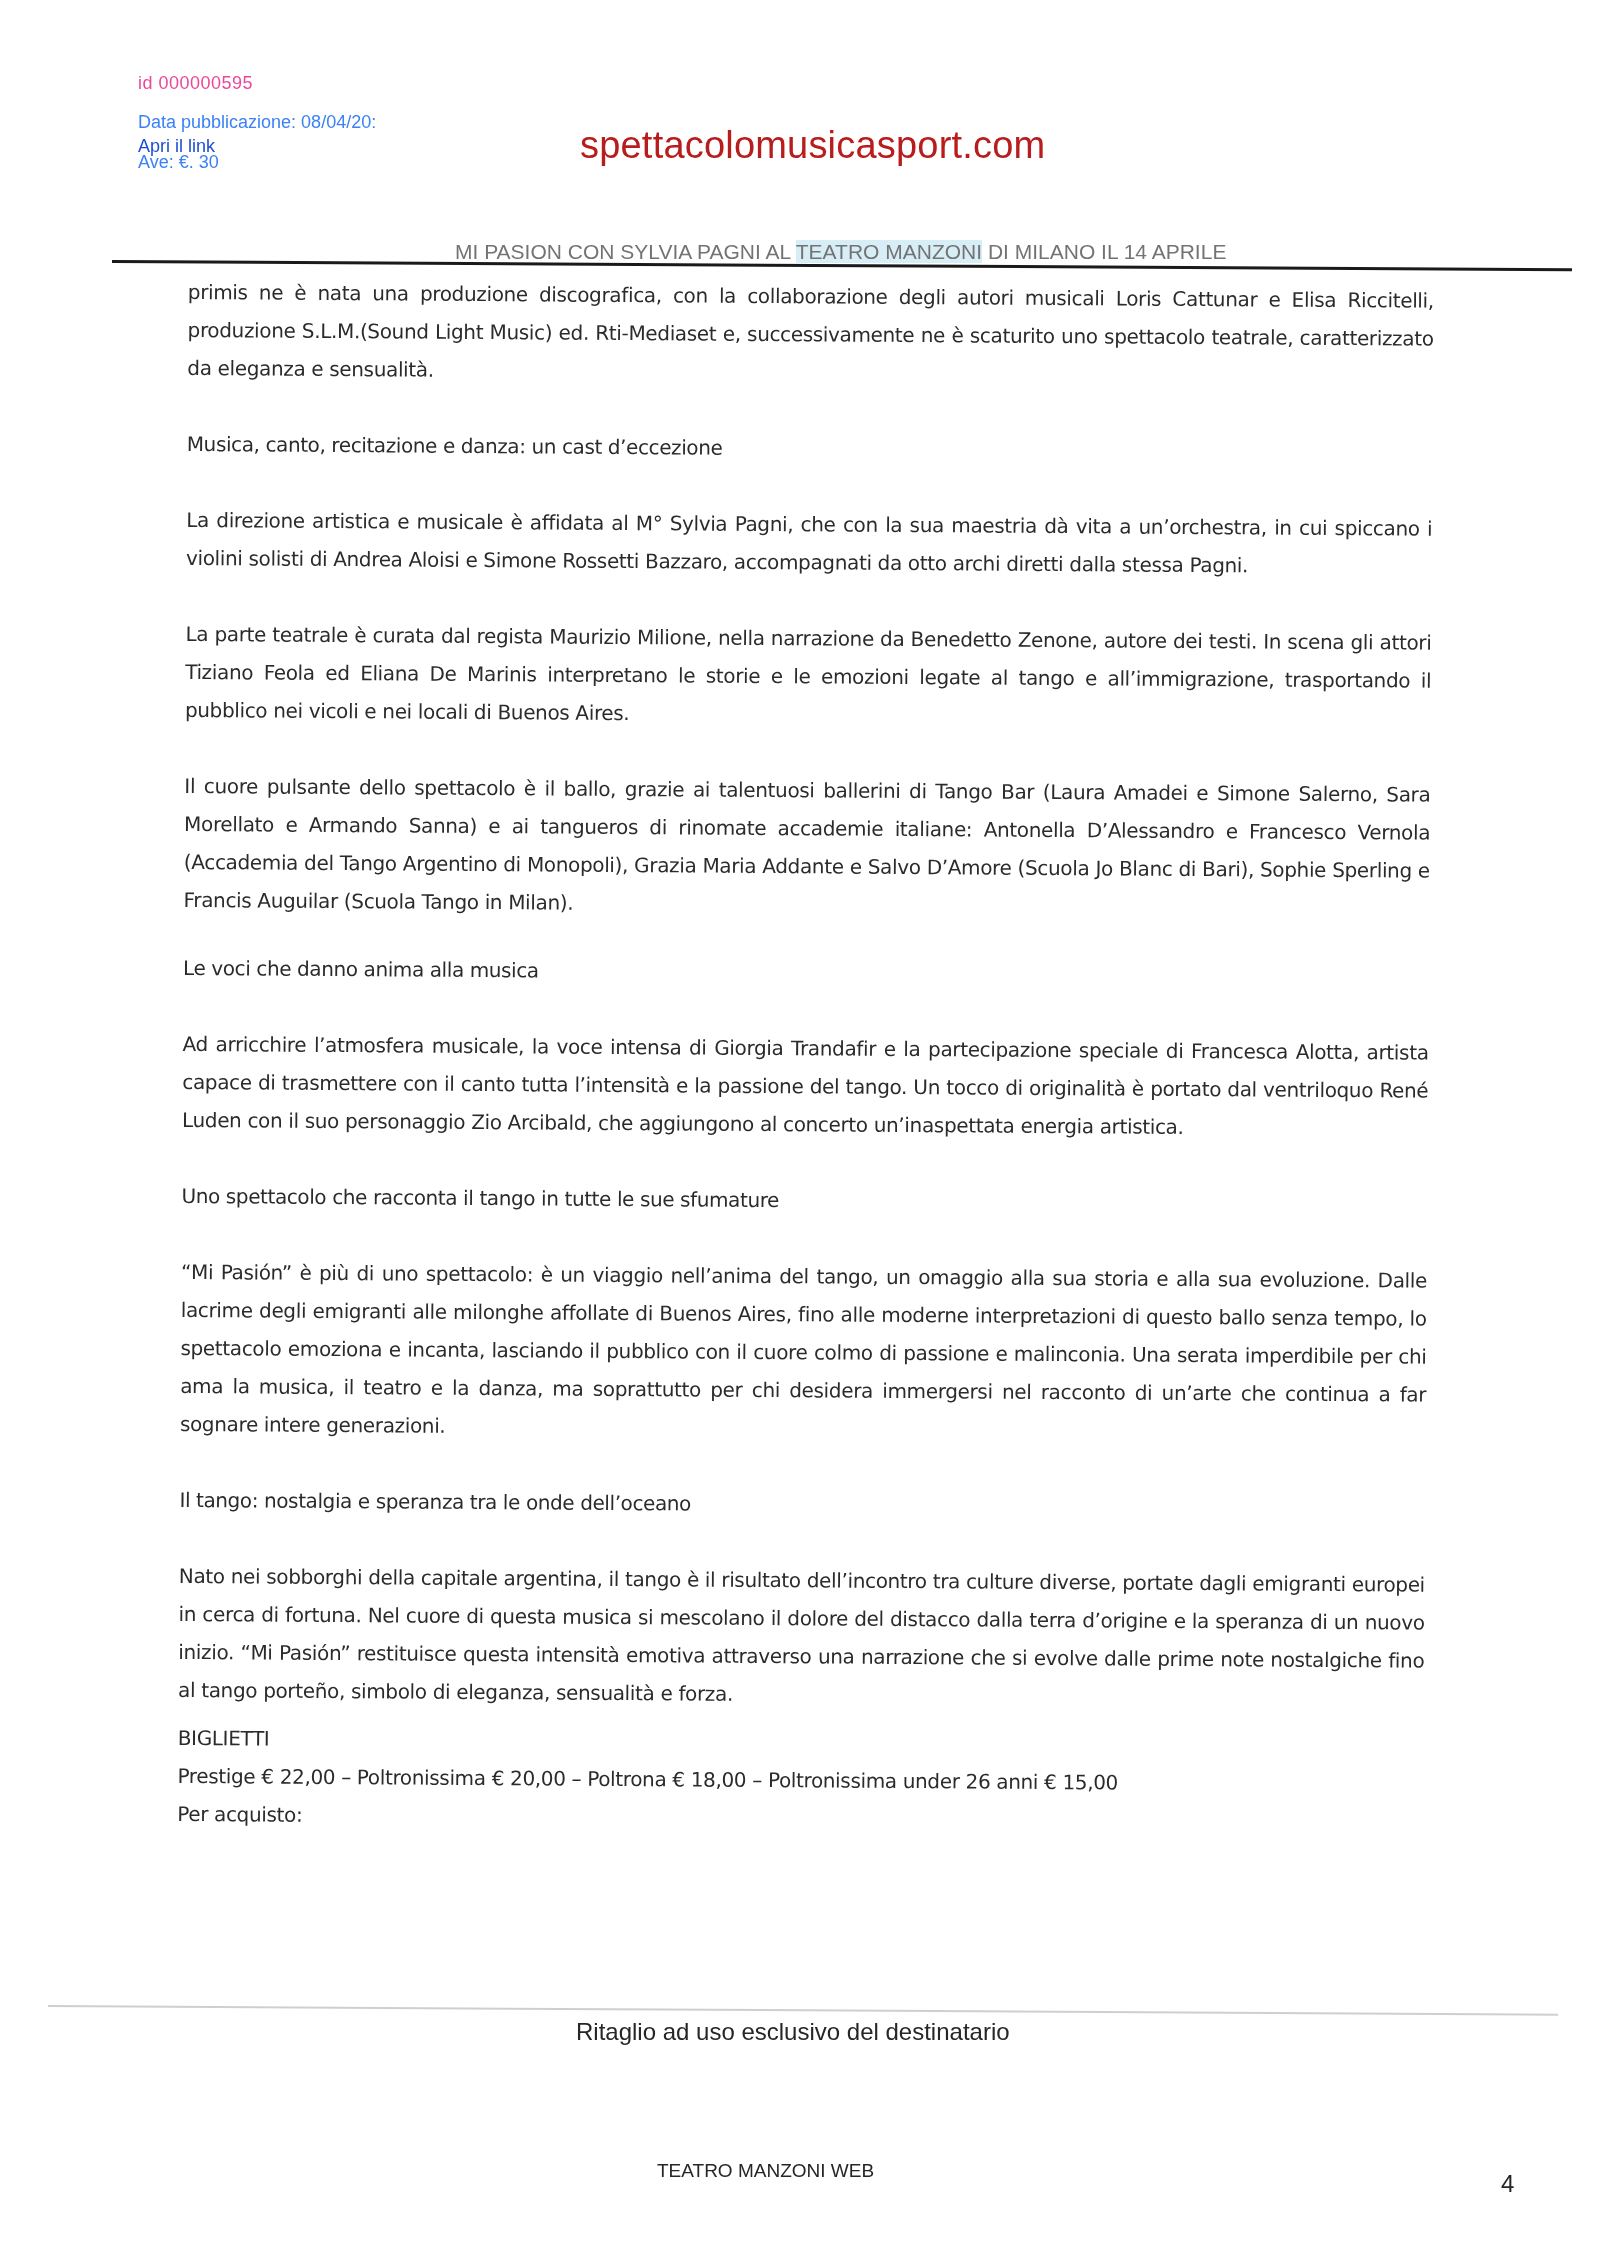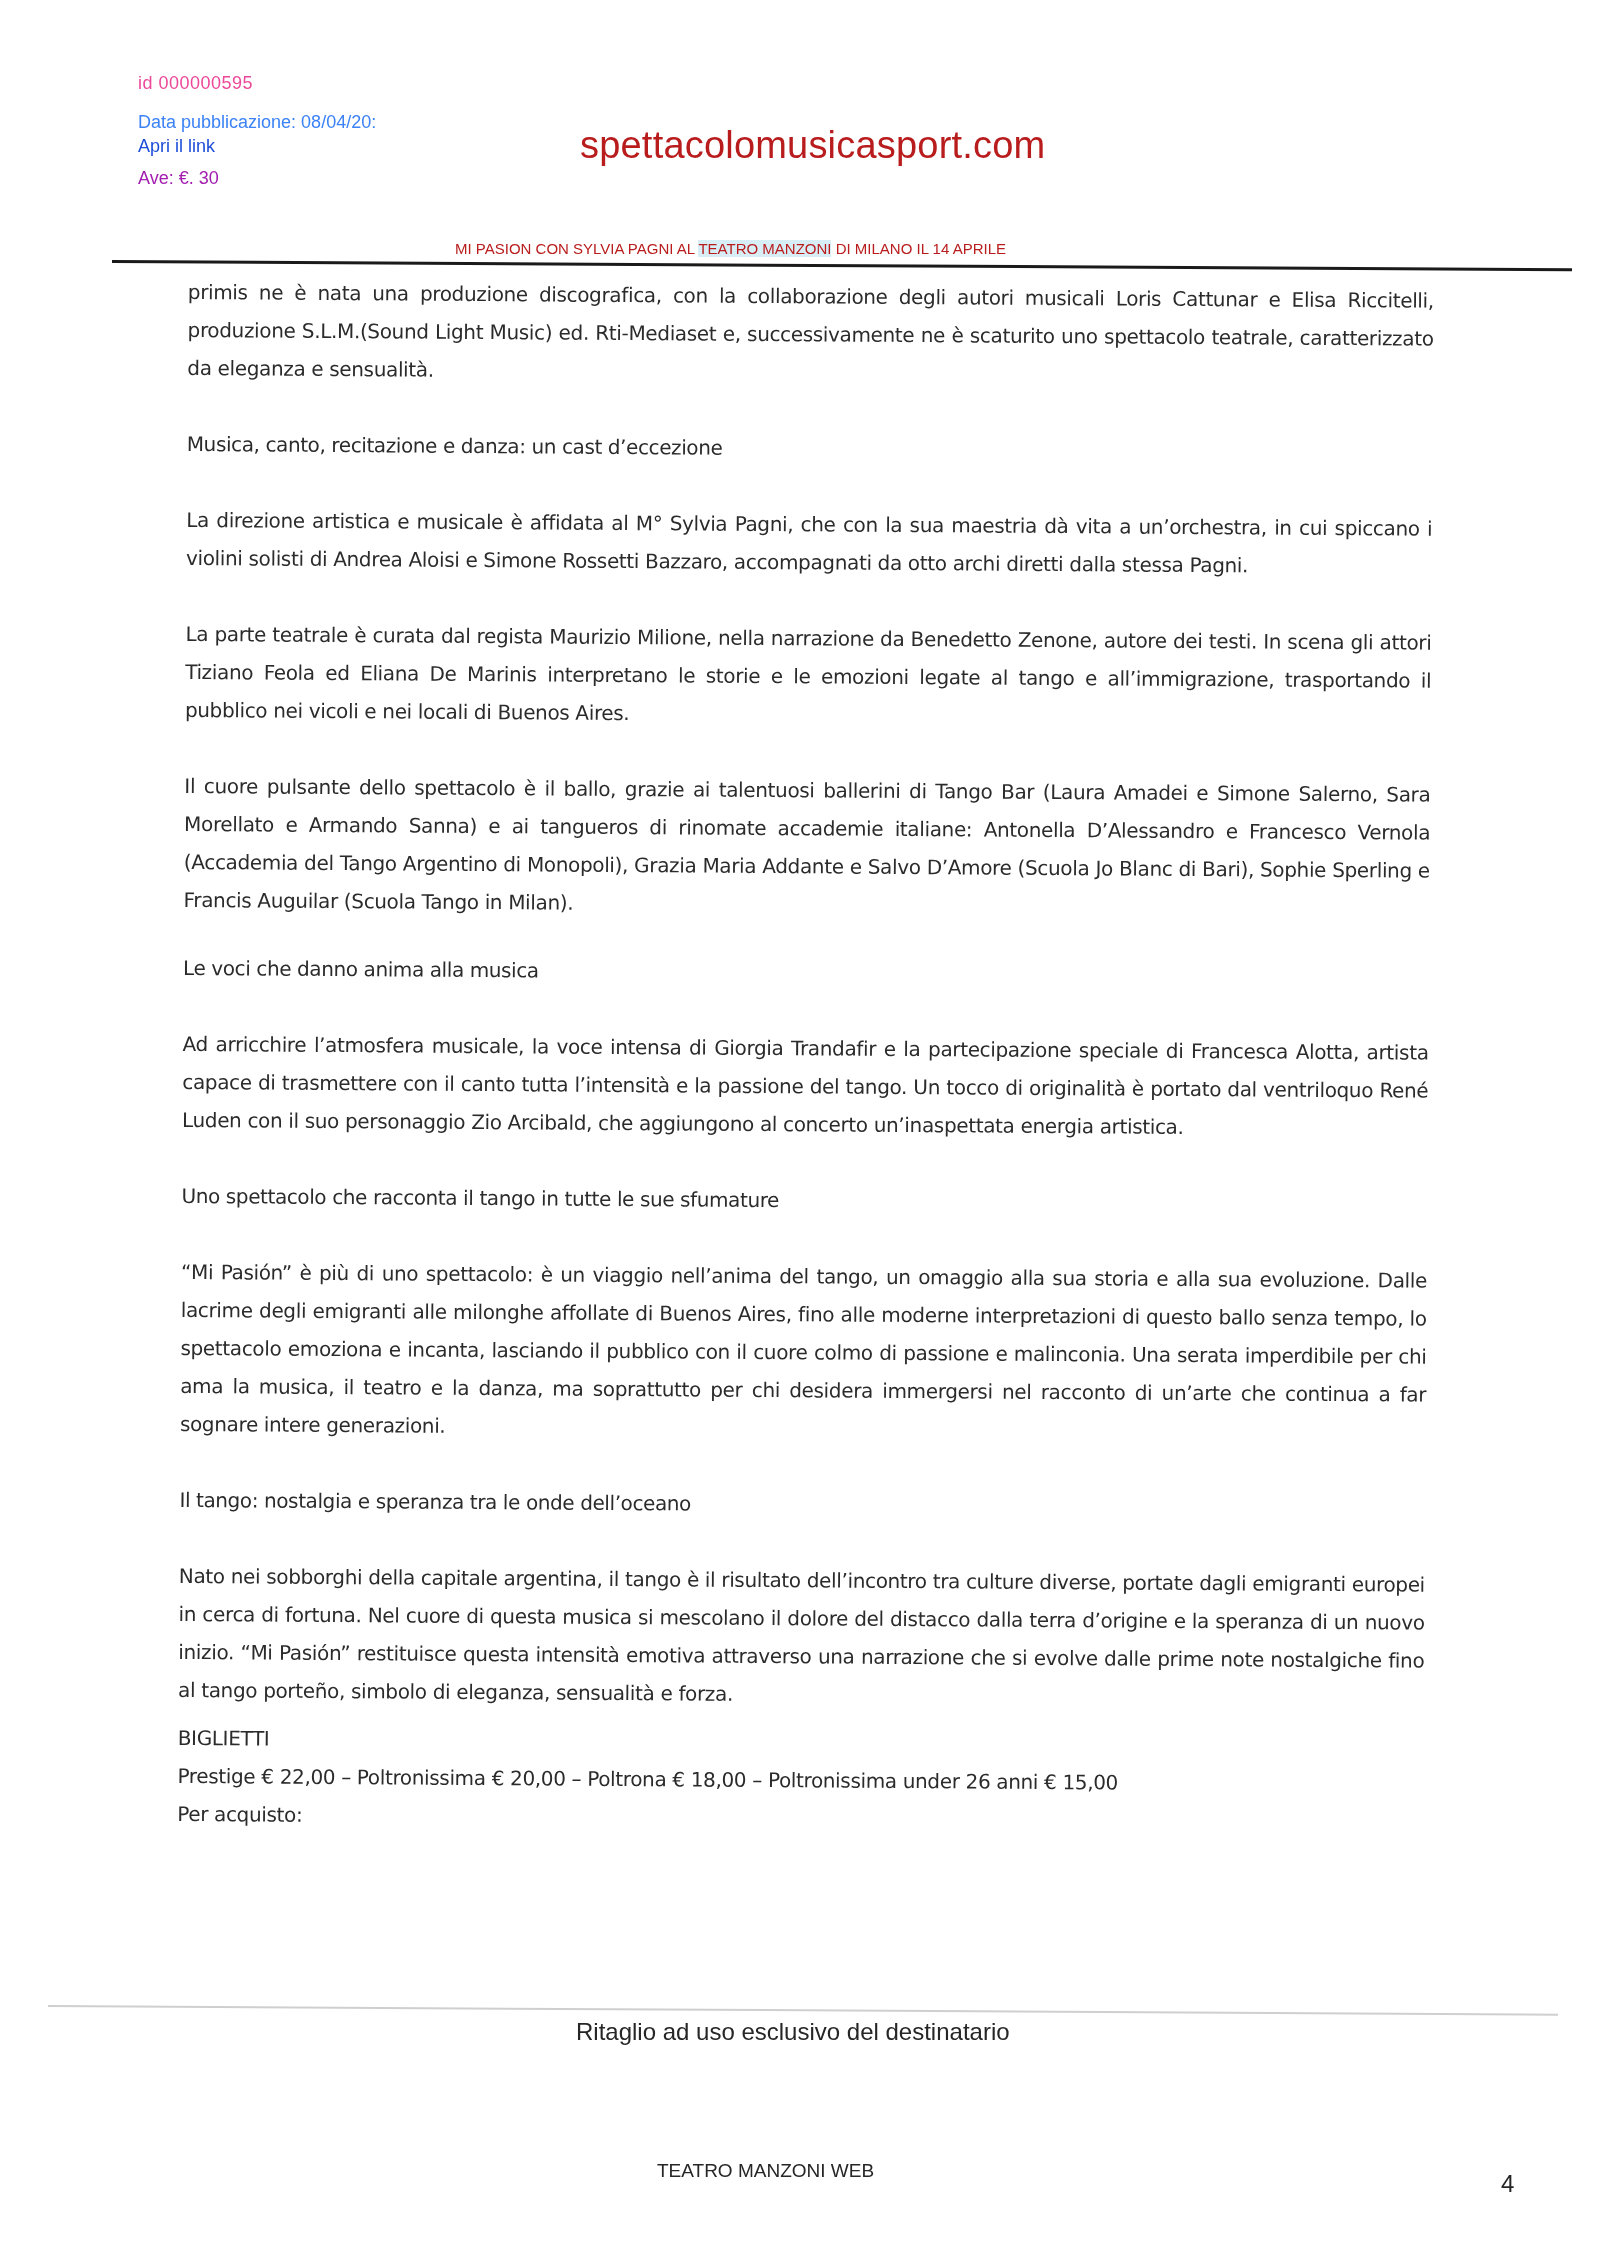--- a/index.html
+++ b/index.html
@@ -17,37 +17,37 @@
     }
     .meta {
       position: absolute;
       left: 138px;
       font-size: 18px;
       line-height: 22px;
     }
     .meta-id { top: 72px; color: #ec4899; letter-spacing: 0.5px; }
     .meta-date { top: 111px; color: #3b82f6; }
     .meta-link { top: 135px; color: #1d4ed8; cursor: pointer; text-decoration: none; }
-    .meta-ave { top: 167px; color: #a21caf; }
+    .meta-ave { top: 151px; color: #3b82f6; }
 
     .site-title {
       position: absolute;
       left: 580px;
       top: 124px;
       font-size: 38px;
       color: #b91c1c;
       letter-spacing: 0.2px;
     }
 
     .article-title {
       position: absolute;
       left: 455px;
       top: 240px;
-      font-size: 15px;
-      color: #b91c1c;
+      font-size: 21px;
+      color: #737373;
       white-space: nowrap;
     }
     .article-title .hl {
       background: #d8eef7;
     }
 
     .rule-top {
       position: absolute;
       left: 112px;
       top: 260px;

